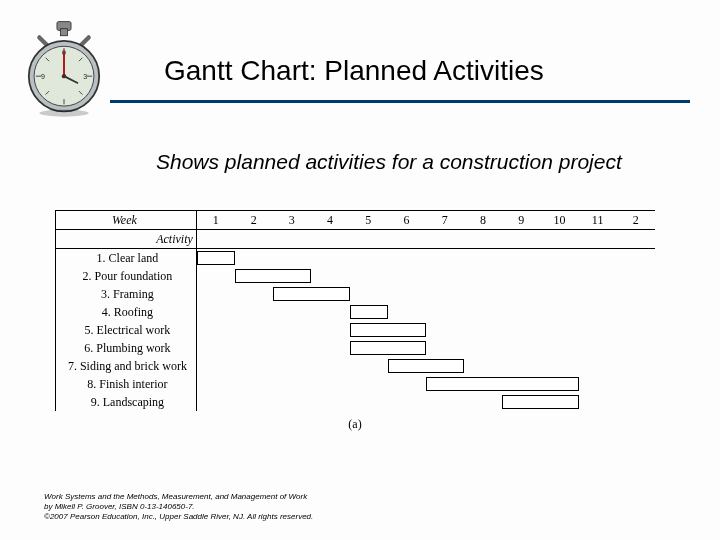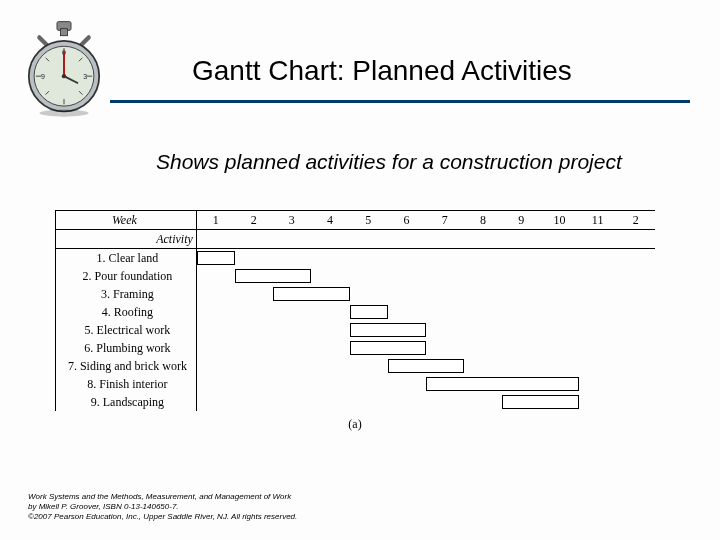--- a/index.html
+++ b/index.html
@@ -23,21 +23,21 @@
   }
   .stopwatch {
     position: absolute;
     left: 20px;
     top: 20px;
     width: 88px;
     height: 100px;
   }
   .title {
     position: absolute;
-    left: 192px;
+    left: 164px;
     top: 55px;
     font-size: 28px;
     font-family: Arial, sans-serif;
     color: #000;
     text-align: right;
   }
   .rule {
     position: absolute;
     left: 110px;
     right: 30px;
@@ -113,21 +113,21 @@
     box-sizing: border-box;
   }
   .caption {
     text-align: center;
     font-family: "Times New Roman", serif;
     font-size: 12px;
     margin-top: 6px;
   }
   .footer {
     position: absolute;
-    left: 28px;
+    left: 44px;
     bottom: 18px;
     font-size: 8px;
     font-style: italic;
     line-height: 1.25;
     color: #000;
   }
 </style>
 </head>
 <body>
 

